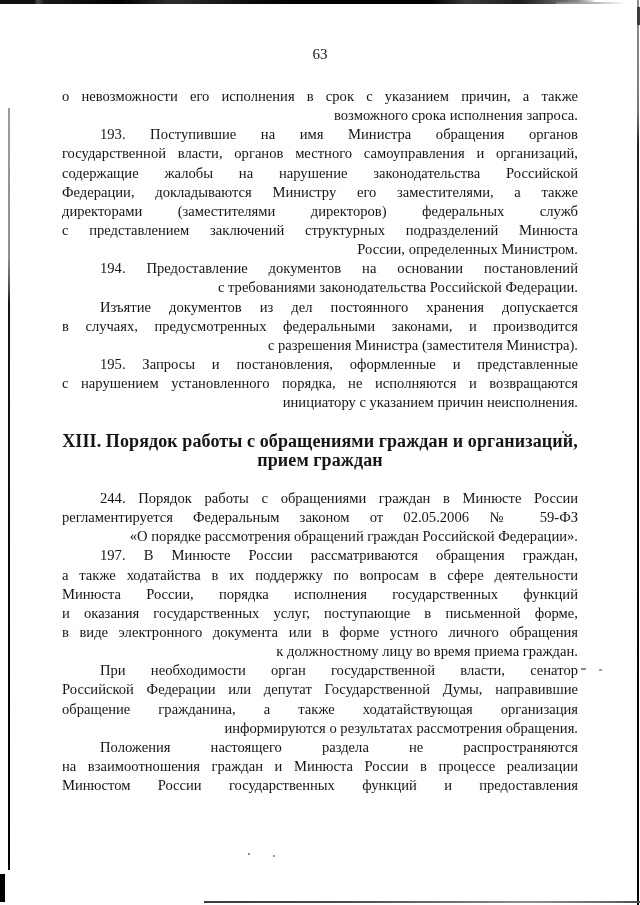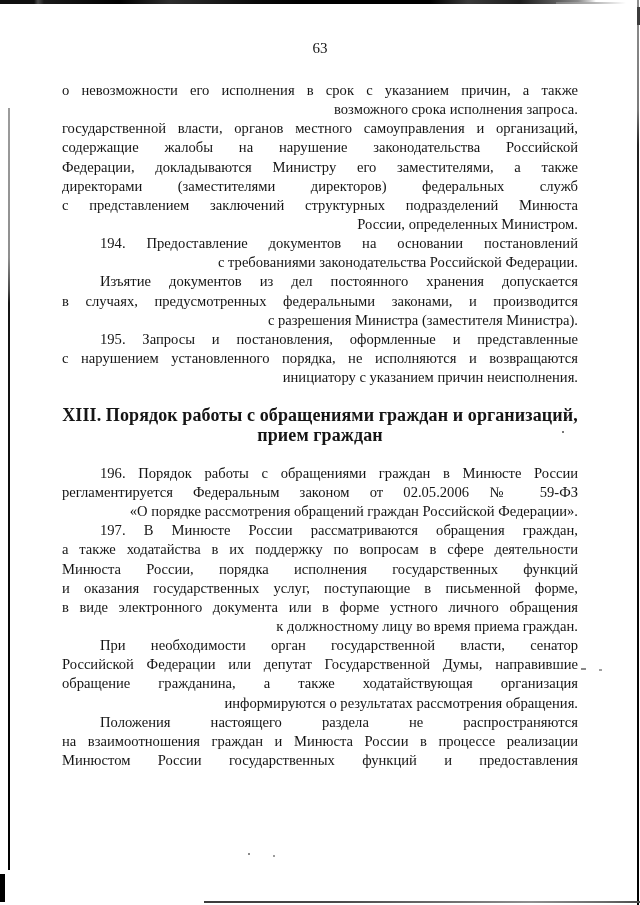--- a/index.html
+++ b/index.html
@@ -40,21 +40,21 @@
   }
   .speck{position:absolute;background:#8a8a8a;}
   .speck.s1{left:248px;top:853px;width:2px;height:2px;}
   .speck.s2{left:273px;top:855px;width:2px;height:2px;background:#9c9c9c;}
   .speck.s3{left:562px;top:431px;width:2px;height:2px;background:#777;}
   .speck.s4{left:581px;top:668px;width:5px;height:2px;}
   .speck.s5{left:599px;top:669px;width:3px;height:2px;background:#a0a0a0;}
 
   
   .content{
-    position:absolute;left:62px;top:39px;width:516px;
+    position:absolute;left:62px;top:45px;width:516px;
   }
   .page-number{
     height:19px;line-height:19px;
     text-align:center;
     font-size:15px;
     margin-bottom:23px;
   }
   .line{
     height:19.15px;line-height:19.15px;
     font-size:14.6px;
@@ -86,39 +86,40 @@
   <div class="speck s2"></div>
   <div class="speck s3"></div>
   <div class="speck s4"></div>
   <div class="speck s5"></div>
 
   <div class="content">
     <div class="page-number">63</div>
     <div id="text-body">
         <div class="line justify">о невозможности его исполнения в срок с указанием причин, а также</div>
         <div class="line left">возможного срока исполнения запроса.</div>
+        <div class="line justify indent">193. Поступившие на имя Министра обращения органов</div>
         <div class="line justify">государственной власти, органов местного самоуправления и организаций,</div>
         <div class="line justify">содержащие жалобы на нарушение законодательства Российской</div>
         <div class="line justify">Федерации, докладываются Министру его заместителями, а также</div>
         <div class="line justify">директорами (заместителями директоров) федеральных служб</div>
         <div class="line justify">с представлением заключений структурных подразделений Минюста</div>
         <div class="line left">России, определенных Министром.</div>
         <div class="line justify indent">194. Предоставление документов на основании постановлений</div>
         <div class="line left">с требованиями законодательства Российской Федерации.</div>
         <div class="line justify indent">Изъятие документов из дел постоянного хранения допускается</div>
         <div class="line justify">в случаях, предусмотренных федеральными законами, и производится</div>
         <div class="line left">с разрешения Министра (заместителя Министра).</div>
         <div class="line justify indent">195. Запросы и постановления, оформленные и представленные</div>
         <div class="line justify">с нарушением установленного порядка, не исполняются и возвращаются</div>
         <div class="line left">инициатору с указанием причин неисполнения.</div>
         <div class="line blank"></div>
         <div class="line heading">XIII. Порядок работы с обращениями граждан и организаций,</div>
         <div class="line heading">прием граждан</div>
         <div class="line blank"></div>
-        <div class="line justify indent">196. Порядок работы с обращениями граждан в Минюсте России</div>
+        <div class="line justify indent">244. Порядок работы с обращениями граждан в Минюсте России</div>
         <div class="line justify">регламентируется Федеральным законом от 02.05.2006 № 59-ФЗ</div>
         <div class="line left">«О порядке рассмотрения обращений граждан Российской Федерации».</div>
         <div class="line justify indent">197. В Минюсте России рассматриваются обращения граждан,</div>
         <div class="line justify">а также ходатайства в их поддержку по вопросам в сфере деятельности</div>
         <div class="line justify">Минюста России, порядка исполнения государственных функций</div>
         <div class="line justify">и оказания государственных услуг, поступающие в письменной форме,</div>
         <div class="line justify">в виде электронного документа или в форме устного личного обращения</div>
         <div class="line left">к должностному лицу во время приема граждан.</div>
         <div class="line justify indent">При необходимости орган государственной власти, сенатор</div>
         <div class="line justify">Российской Федерации или депутат Государственной Думы, направившие</div>

